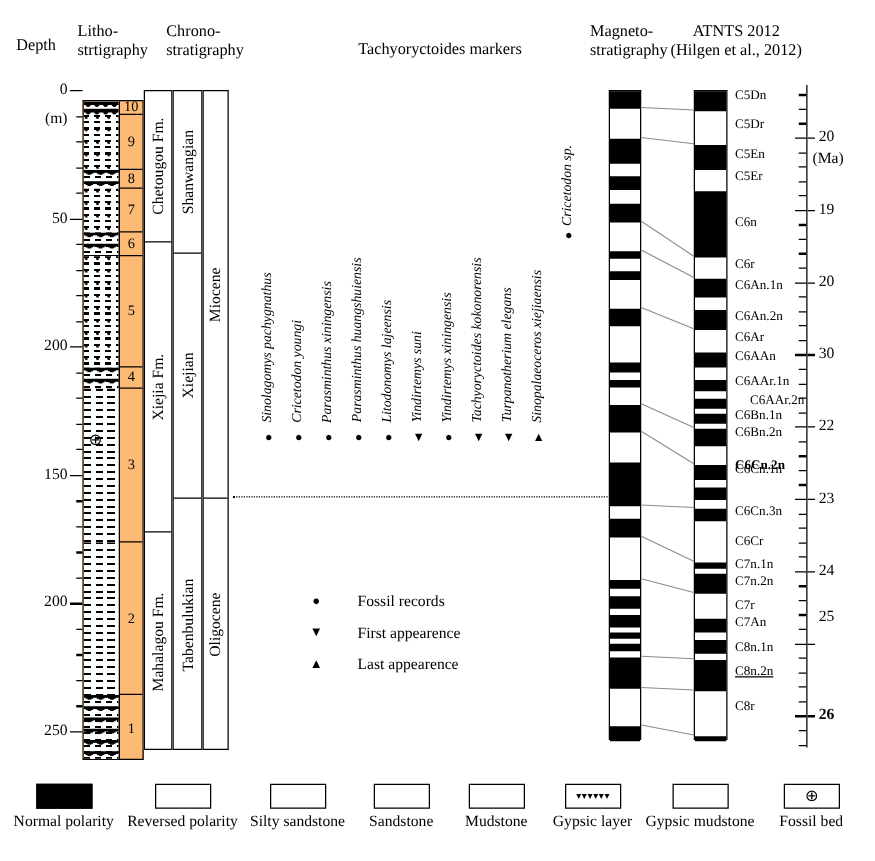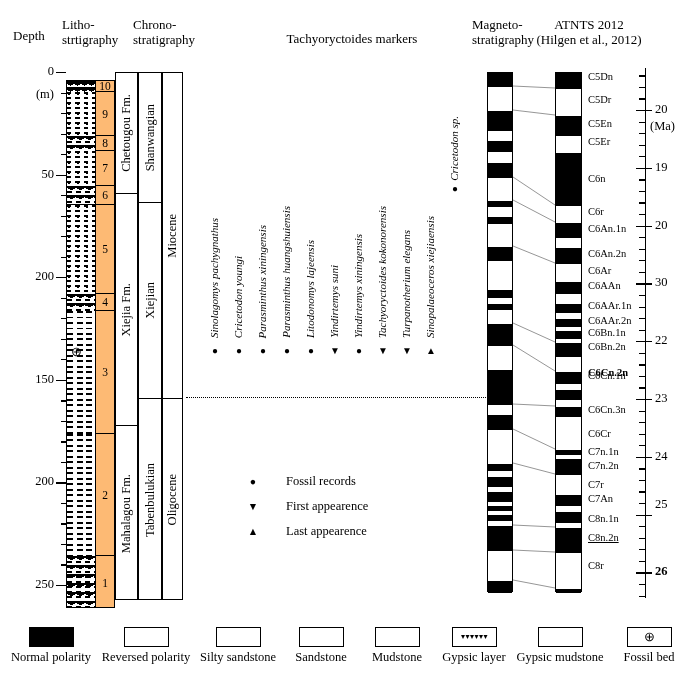--- a/index.html
+++ b/index.html
@@ -262,21 +262,21 @@
     <div class="chron" style="top: 94px;">C5Dr</div>
     <div class="chron" style="top: 118px;">C5En</div>
     <div class="chron" style="top: 136px;">C5Er</div>
     <div class="chron" style="top: 173px;">C6n</div>
     <div class="chron" style="top: 206px;">C6r</div>
     <div class="chron" style="top: 223px;">C6An.1n</div>
     <div class="chron" style="top: 248px;">C6An.2n</div>
     <div class="chron" style="top: 265px;">C6Ar</div>
     <div class="chron" style="top: 280px;">C6AAn</div>
     <div class="chron" style="top: 300px;">C6AAr.1n</div>
-    <div class="chron" style="top: 315px;">C6AAr.2n</div>
+    <div class="chron" style="top: 315px; margin-left: 12px;">C6AAr.2n</div>
     <div class="chron" style="top: 327px;">C6Bn.1n</div>
     <div class="chron" style="top: 341px;">C6Bn.2n</div>
     <div class="chron" style="top: 370px;">C6Cn.1n</div>
     <div class="chron" style="top: 367px; font-weight: bold;">C6Cn.2n</div>
     <div class="chron" style="top: 404px;">C6Cn.3n</div>
     <div class="chron" style="top: 428px;">C6Cr</div>
     <div class="chron" style="top: 446px;">C7n.1n</div>
     <div class="chron" style="top: 460px;">C7n.2n</div>
     <div class="chron" style="top: 479px;">C7r</div>
     <div class="chron" style="top: 493px;">C7An</div>
@@ -337,21 +337,21 @@
     <div class="tick" style="left: 646px; top: 341.2px; width: 6px;"></div>
     <div class="agelabel" style="top: 333.2px;">22</div>
     <div class="tick" style="left: 636px; top: 399px; width: 9px;"></div>
     <div class="tick" style="left: 646px; top: 399px; width: 6px;"></div>
     <div class="agelabel" style="top: 391px;">23</div>
     <div class="tick" style="left: 636px; top: 456.8px; width: 9px;"></div>
     <div class="tick" style="left: 646px; top: 456.8px; width: 6px;"></div>
     <div class="agelabel" style="top: 448.8px;">24</div>
     <div class="tick" style="left: 636px; top: 514.6px; width: 9px;"></div>
     <div class="tick" style="left: 646px; top: 514.6px; width: 6px;"></div>
-    <div class="agelabel" style="top: 497px;">25</div>
+    <div class="agelabel" style="top: 486px;">25</div>
     <div class="tick" style="left: 636px; top: 572.4px; width: 9px;"></div>
     <div class="tick" style="left: 646px; top: 572.4px; width: 6px;"></div>
     <div class="agelabel" style="top: 564.4px; font-weight: bold;">26</div>
     <div class="swatch swatch-normal" style="left: 29px;"></div>
     <div class="legend-label" style="left: -7px;">Normal polarity</div>
     <div class="swatch" style="left: 124px;"></div>
     <div class="legend-label" style="left: 88px;">Reversed polarity</div>
     <div class="swatch pat-silty" style="left: 216px;"></div>
     <div class="legend-label" style="left: 180px;">Silty sandstone</div>
     <div class="swatch pat-sand" style="left: 299px;"></div>

